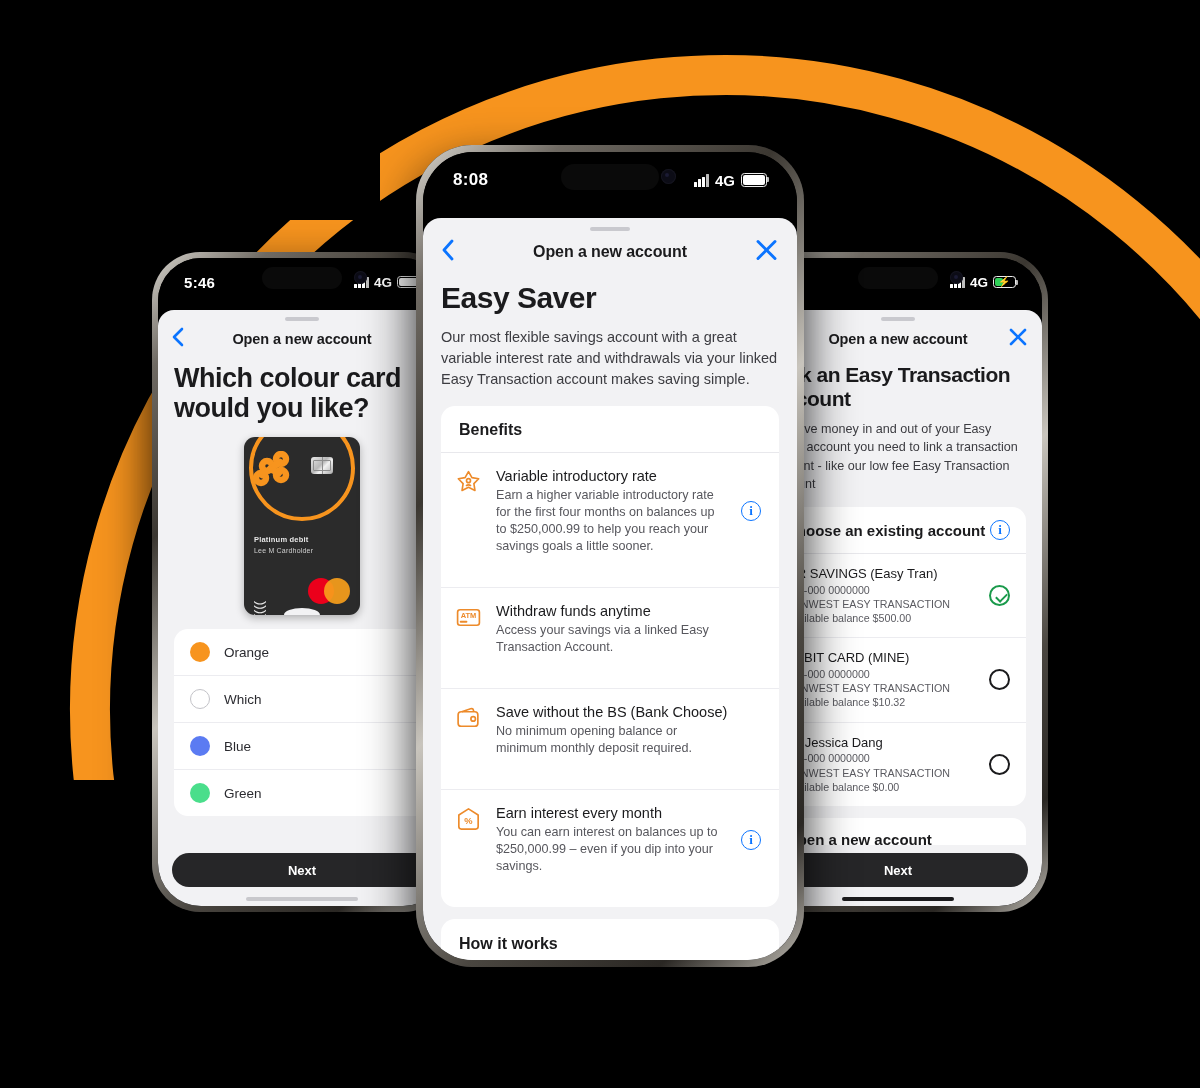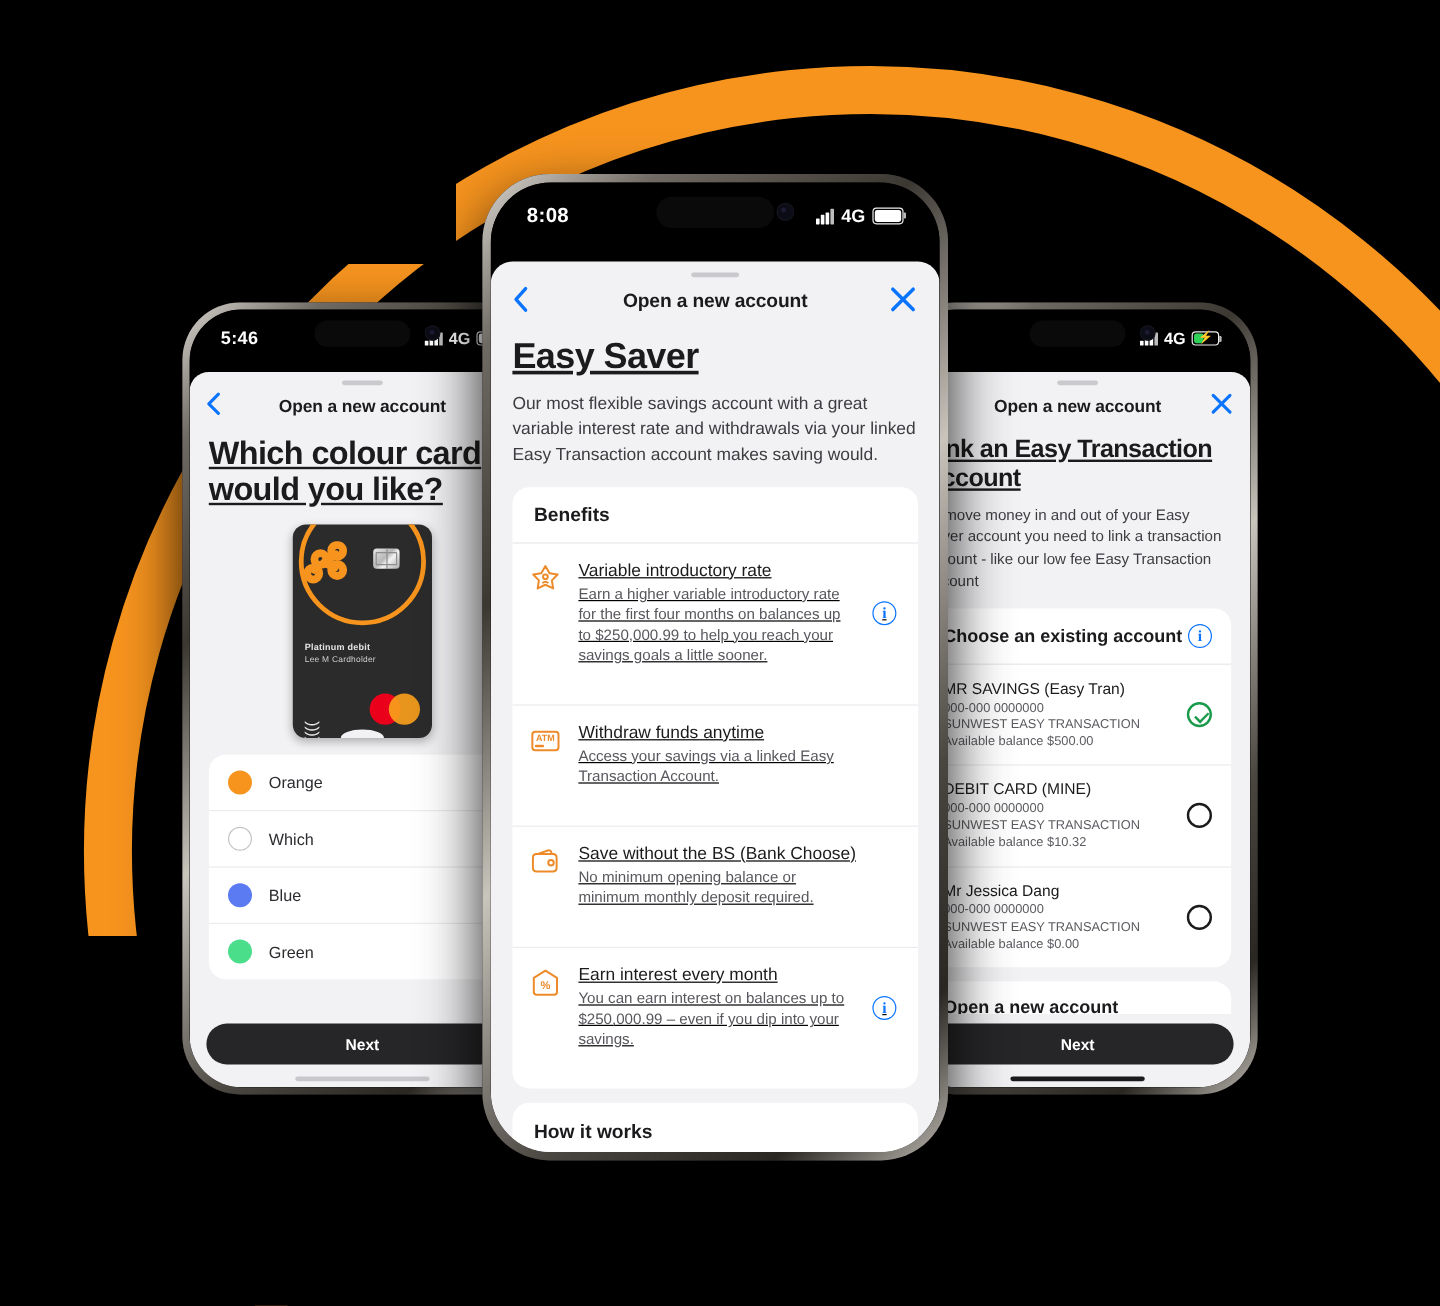--- a/index.html
+++ b/index.html
@@ -103,29 +103,29 @@
     padding: 0 14px;
   }
   .navtitle { font-size:14.5px; font-weight:700; color:#1b1b1d; letter-spacing:-.1px; }
   .nav-back { position:absolute; left:14px; top:50%; transform:translateY(-50%); cursor:pointer; }
   .nav-close { position:absolute; right:14px; top:50%; transform:translateY(-50%); cursor:pointer; }
 
   .sheet-body { flex:1; overflow:hidden; padding: 6px 16px 0; }
 
   h1.page-title {
     font-size: 27px; font-weight: 700; color:#1b1b1d; letter-spacing:-.5px;
-    line-height:1.12; margin-bottom:10px;text-decoration:underline;
+    line-height:1.12; margin-bottom:10px;
   }
   p.page-desc { font-size:14px; line-height:1.45; color:#3c3c41; }
 
   
   .panel { background:#fff; border-radius:14px; overflow:hidden; margin-top:14px; }
   .panel-head { padding:15px 18px 13px; font-size:16px; font-weight:700; color:#1b1b1d; border-bottom:1px solid #e8e8ec; }
 
-  .benefit { display:flex; gap:13px; padding:14px 16px 32px 14px; border-bottom:1px solid #ececf0; align-items:flex-start;text-decoration:underline; }
+  .benefit { display:flex; gap:13px; padding:14px 16px 32px 14px; border-bottom:1px solid #ececf0; align-items:flex-start; }
   .benefit:last-child { border-bottom:none; }
   .b-icon { width:28px; flex:0 0 28px; padding-top:2px; }
   .b-text { flex:1; }
   .b-title { font-size:14.5px; color:#1b1b1d; line-height:1.25; margin-bottom:2px; }
   .b-desc { font-size:12.6px; color:#57575d; line-height:1.35; }
   .b-info { flex:0 0 22px; align-self:center; }
 
   .infoicon { width:20px; height:20px; border-radius:50%; border:1.6px solid #0b74ff; color:#0b74ff;
               display:flex; align-items:center; justify-content:center; font-size:13px; font-weight:700;
               font-family:"Liberation Serif", serif; cursor:pointer; }
@@ -377,21 +377,21 @@
 
           <div class="cta-wrap">
             <div class="cta">Next</div>
           </div>
           <div class="home-ind dark"></div>
         </div>
       </div>
     </div>
   </div>
 
-  <div class="phone" style="left:402px; top:145px; width:388px; height:822px; border-radius:56px; padding:7px; z-index:5;">
+  <div class="phone" style="left:416px; top:145px; width:388px; height:822px; border-radius:56px; padding:7px; z-index:5;">
     <div class="phone-band" style="border-radius:56px;"></div>
     <div class="phone-inner" style="border-radius:50px;">
       <div class="screen">
         <div class="statusbar" style="height:56px; padding:0 30px; font-size:17px;">
           <span class="sb-time">8:08</span>
           <div class="dyn-island" style="top:12px; width:98px; height:26px;"></div>
           <div class="front-cam" style="left:238px; top:17px; width:15px; height:15px;"></div>
           <div class="sb-right" style="gap:6px;">
             <div class="bars" style="height:13px;">
                 <i style="height:5px"></i>
@@ -418,21 +418,21 @@
             <span class="nav-close" style="right:18px;">
               <svg width="25" height="25" viewBox="0 0 25 25">
                   <line x1="4" y1="4" x2="21" y2="21" stroke="#0b74ff" stroke-width="2.9" stroke-linecap="round"></line>
                   <line x1="21" y1="4" x2="4" y2="21" stroke="#0b74ff" stroke-width="2.9" stroke-linecap="round"></line>
                 </svg>
             </span>
           </div>
 
           <div class="sheet-body clip" style="padding:8px 18px 0;">
             <h1 class="page-title" style="font-size:30px; margin-bottom:12px;">Easy Saver</h1>
-            <p class="page-desc" style="font-size:14.5px;">Our most flexible savings account with a great variable interest rate and withdrawals via your linked Easy Transaction account makes saving would.</p>
+            <p class="page-desc" style="font-size:14.5px;">Our most flexible savings account with a great variable interest rate and withdrawals via your linked Easy Transaction account makes saving simple.</p>
 
             <div class="panel" style="margin-top:16px;">
               <div class="panel-head">Benefits</div>
 
               <div class="benefit">
                 <span class="b-icon">
                   <svg width="27" height="27" viewBox="0 0 26 26" fill="none" stroke="#ED8B2B" stroke-width="1.6" stroke-linejoin="round">
                     <path d="M13 2.6 L16.3 8.3 L22.8 9.4 L18.2 14.1 L19.2 20.6 L13 17.6 L6.8 20.6 L7.8 14.1 L3.2 9.4 L9.7 8.3 Z"></path>
                     <circle cx="13" cy="11.2" r="1.9"></circle>
                     <path d="M10.6 16.3 q2.4 -2.2 4.8 0"></path>

